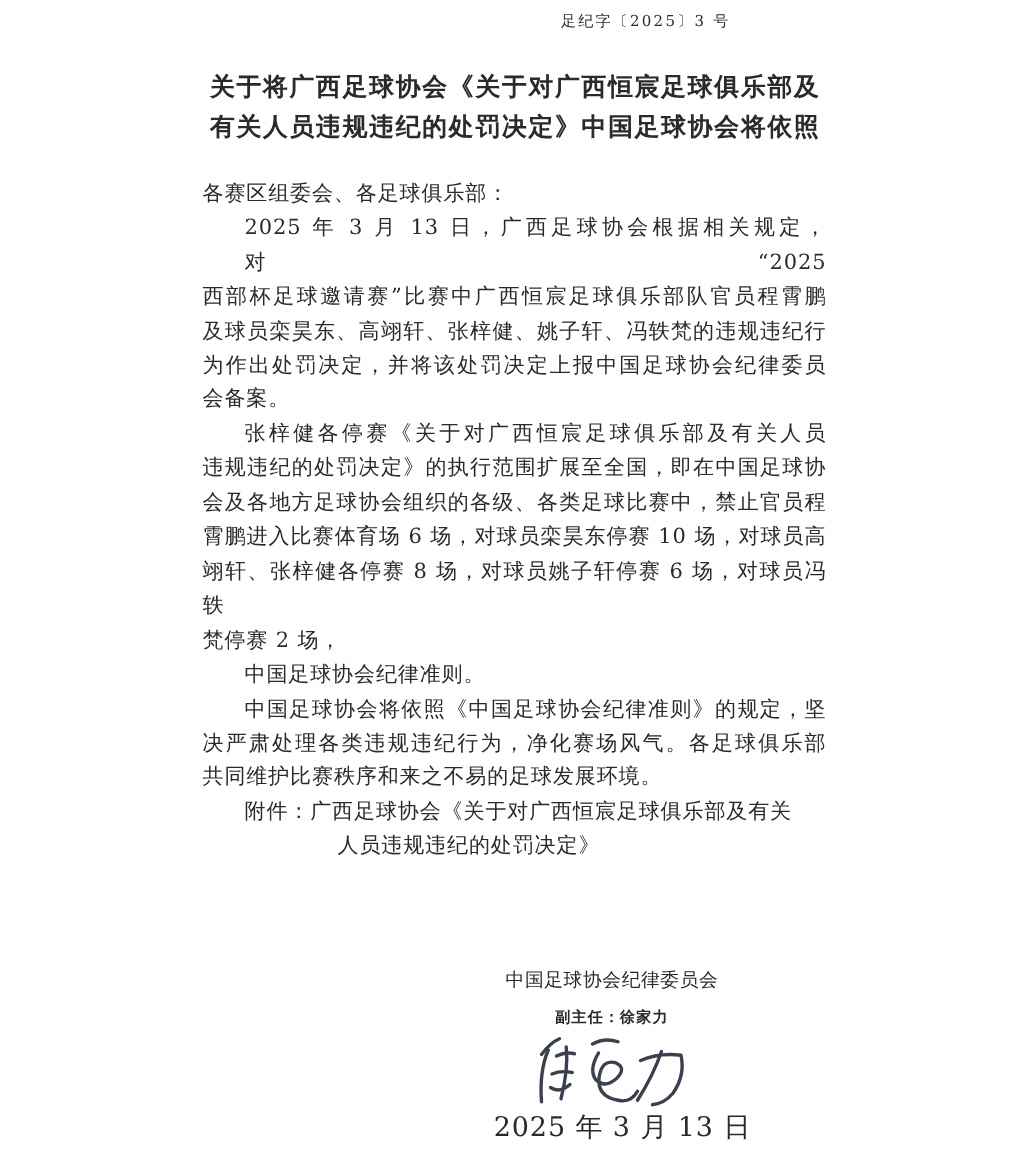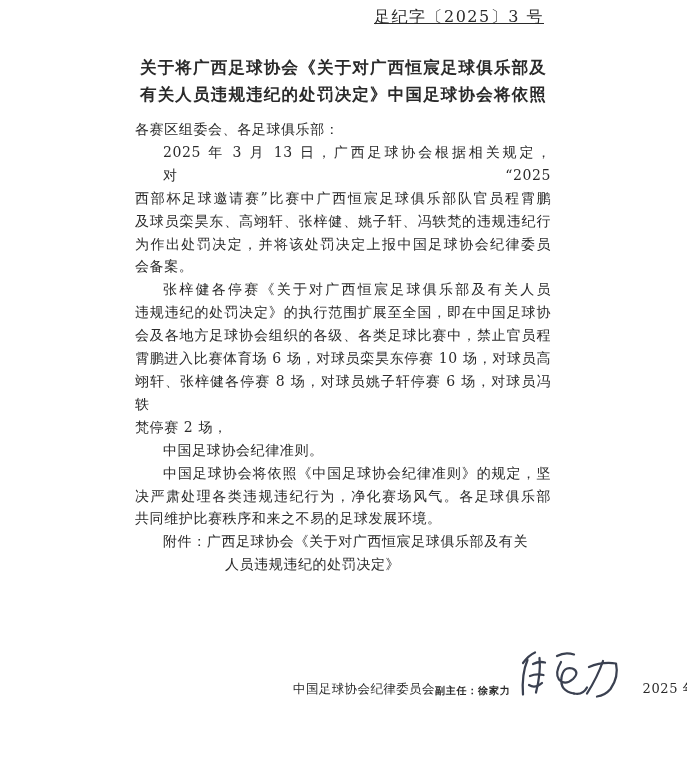--- a/index.html
+++ b/index.html
@@ -9,28 +9,27 @@
     height: 772px;
     background: #ffffff;
     font-family: "DejaVu Serif", "Liberation Serif", serif;
     color: #2a2a2a;
     overflow: hidden;
   }
   .doc-number {
     position: absolute;
     top: 7px;
     left: 374px;
-    font-size: 16px;
+    font-size: 10px;
     letter-spacing: 1.5px;
     white-space: nowrap;
-    text-decoration: underline;
   }
   .doc-title {
     position: absolute;
-    top: 54px;
+    top: 44px;
     left: 0;
     width: 100%;
     text-align: center;
     font-weight: 700;
     font-size: 16.5px;
     line-height: 27px;
     letter-spacing: 1.2px;
   }
   .body-text {
     position: absolute;
@@ -48,27 +47,27 @@
   }
   .t-line.end { text-align-last: left; }
   .t-line.indent { padding-left: 28px; }
   .t-line.att2 { padding-left: 90px; }
   .sign-block {
     position: absolute;
     left: 293px;
     top: 645px;
     width: 230px;
     display: flex;
-    flex-direction: row;
-    align-items: flex-end;
+    flex-direction: column;
+    align-items: center;
   }
   .sign-org { font-size: 12.5px; letter-spacing: 0.4px; white-space: nowrap; }
   .sign-title { margin-top: 9px; font-size: 10px; letter-spacing: 0.8px; white-space: nowrap; font-weight: bold; }
   .signature { margin-top: 1px; height: 52px; }
-  .sign-date { margin-top: 1px; font-size: 13px; letter-spacing: 0.6px; white-space: nowrap; margin-left: 14px; }
+  .sign-date { margin-top: 1px; font-size: 18px; letter-spacing: 0.6px; white-space: nowrap; margin-left: 14px; }
 </style>
 </head>
 <body>
 
 <div class="page">
 
   <div class="doc-number">足纪字〔2025〕3 号</div>
 
   <div class="doc-title">
     <div>关于将广西足球协会《关于对广西恒宸足球俱乐部及</div>

